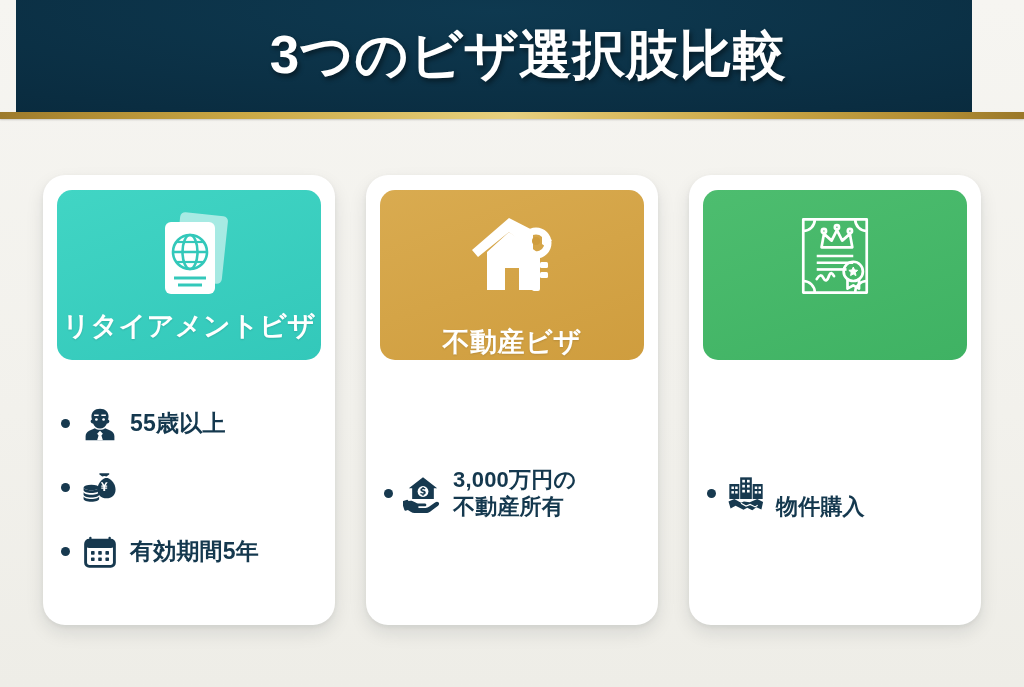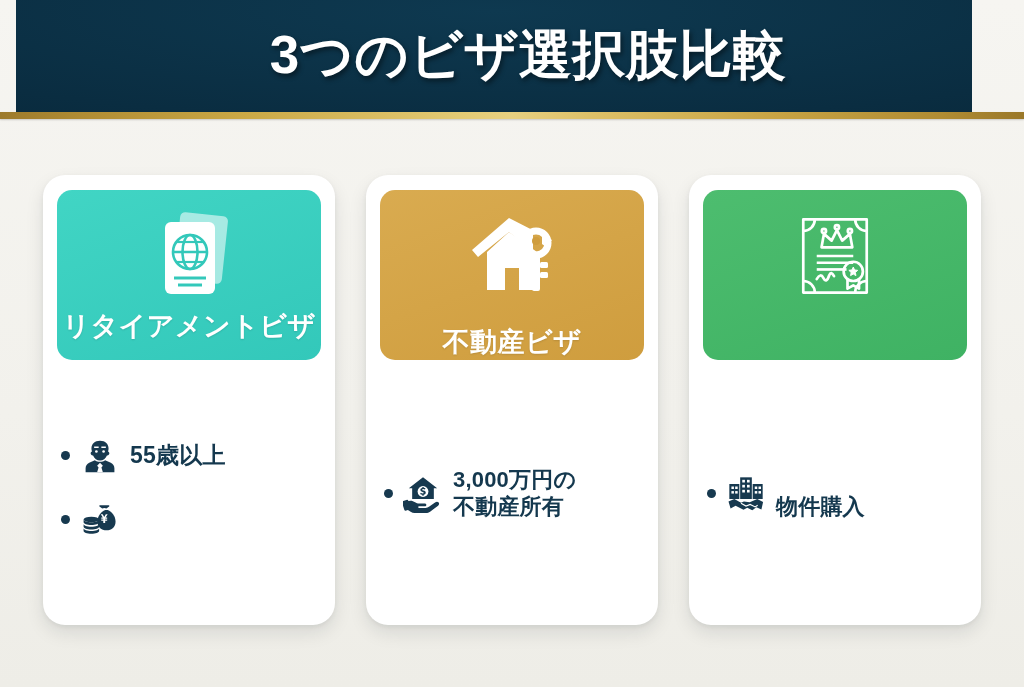--- a/index.html
+++ b/index.html
@@ -214,20 +214,40 @@
               <path d="M28 8.5c-4.8 2.2-9 7.2-9 13.6 0 6 4.4 9.9 10.5 9.9S40 28.1 40 22.1C40 15.7 35.8 10.7 31 8.5h-3z"></path>
               <path d="M30.9 13.2h-2.2l-1.8 3.2-1.8-3.2h-2.2l2.4 4h-1.8v1.3h2.3v1h-2.3v1.3h2.3v2.6h2.2v-2.6h2.3v-1.3h-2.3v-1h2.3v-1.3h-1.8l2.4-4z" fill="#ffffff"></path>
               <ellipse cx="12" cy="19.5" rx="9" ry="3.2"></ellipse>
               <path d="M3 19.5v3.2c0 1.8 4 3.2 9 3.2s9-1.4 9-3.2v-3.2c0 1.8-4 3.2-9 3.2s-9-1.4-9-3.2z"></path>
               <path d="M3 24.5v3.2c0 1.8 4 3.2 9 3.2s9-1.4 9-3.2v-3.2c0 1.8-4 3.2-9 3.2s-9-1.4-9-3.2z"></path>
               <path d="M3 29.5v3.2c0 1.8 4 3.2 9 3.2s9-1.4 9-3.2v-3.2c0 1.8-4 3.2-9 3.2s-9-1.4-9-3.2z"></path>
             </svg>
           </span>
         </div>
 
+        <div class="feature">
+          <span class="bullet"></span>
+          <span class="feature-icon">
+            <svg width="36" height="36" viewBox="0 0 40 40" fill="none" aria-hidden="true">
+              <rect x="8" y="3" width="2.6" height="8" rx="1.3" fill="#17394f"></rect>
+              <rect x="29.4" y="3" width="2.6" height="8" rx="1.3" fill="#17394f"></rect>
+              <rect x="4" y="7" width="32" height="29" rx="4" stroke="#17394f" stroke-width="3.2"></rect>
+              <rect x="4" y="7" width="32" height="8.5" rx="4" fill="#17394f"></rect>
+              <g fill="#17394f">
+                <rect x="10" y="19" width="4" height="4" rx="0.8"></rect>
+                <rect x="18" y="19" width="4" height="4" rx="0.8"></rect>
+                <rect x="26" y="19" width="4" height="4" rx="0.8"></rect>
+                <rect x="10" y="26" width="4" height="4" rx="0.8"></rect>
+                <rect x="18" y="26" width="4" height="4" rx="0.8"></rect>
+                <rect x="26" y="26" width="4" height="4" rx="0.8"></rect>
+              </g>
+            </svg>
+          </span>
+          <span class="feature-text">有効期間5年</span>
+        </div>
 
       </div>
     </div>
 
     <div class="card">
       <div class="card-header gold">
         <div class="card-header-icon">
           <svg width="100" height="92" viewBox="0 0 100 92" fill="#ffffff" aria-hidden="true">
             <path d="M47 8 L10 40 l6 7 L47 22 l24 20 v-20 h9 v12 l4 3 6-7 z"></path>
             <path d="M25 42 v38 h18 V58 h14 v22 h18 V42 L47 22 z"></path>

